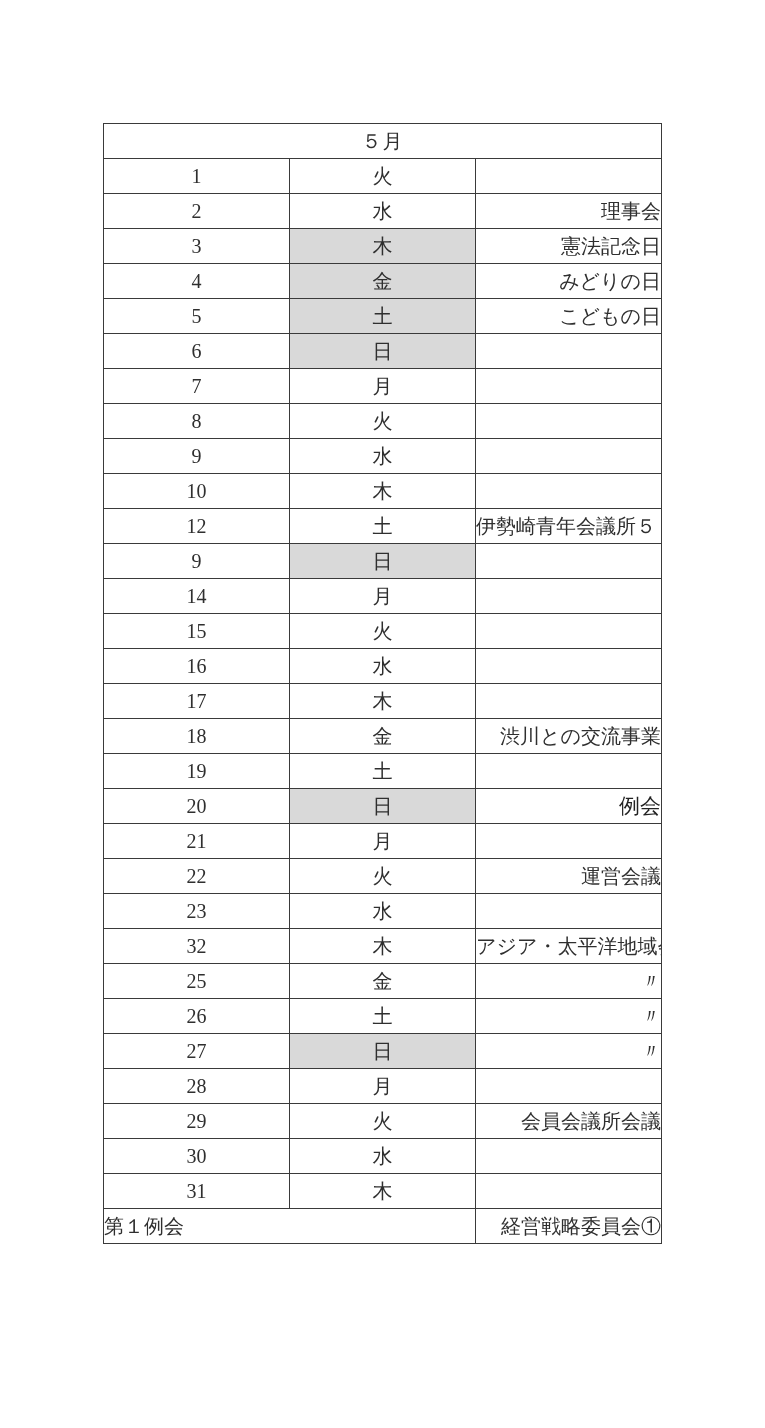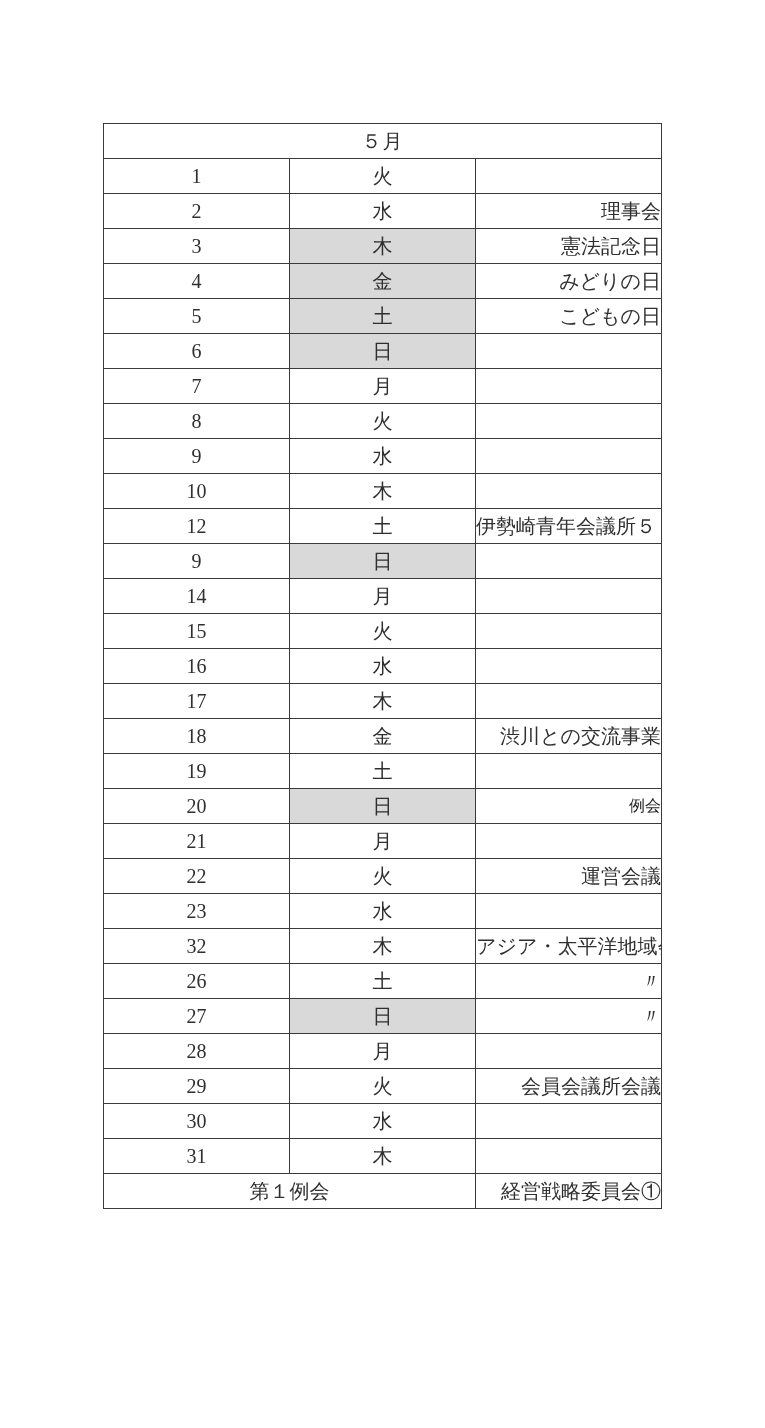--- a/index.html
+++ b/index.html
@@ -51,25 +51,24 @@
   }
   td.weekday-cell.shaded {
     background: #d9d9d9;
   }
   td.event-cell {
     text-align: right;
     padding-left: 12px;
   }
   td.event-cell.gothic {
     font-family: "Liberation Sans", "DejaVu Sans", sans-serif;
-    font-size: 16px;
+    font-size: 21px;
     color: #222222;
   }
   td.footer-label-cell {
-    text-align: center;
     font-size: 19px;
   }
 </style>
 </head>
 <body>
 
 <div class="page">
   <table class="calendar">
     <thead>
       <tr>
@@ -209,20 +208,25 @@
     <td class="weekday-cell">水</td>
     <td class="event-cell"></td>
   </tr>
 
   <tr>
     <td class="day-cell">32</td>
     <td class="weekday-cell">木</td>
     <td class="event-cell">アジア・太平洋地域会議（鹿児島）</td>
   </tr>
 
+  <tr>
+    <td class="day-cell">25</td>
+    <td class="weekday-cell">金</td>
+    <td class="event-cell">〃</td>
+  </tr>
 
   <tr>
     <td class="day-cell">26</td>
     <td class="weekday-cell">土</td>
     <td class="event-cell">〃</td>
   </tr>
 
   <tr>
     <td class="day-cell">27</td>
     <td class="weekday-cell shaded">日</td>

